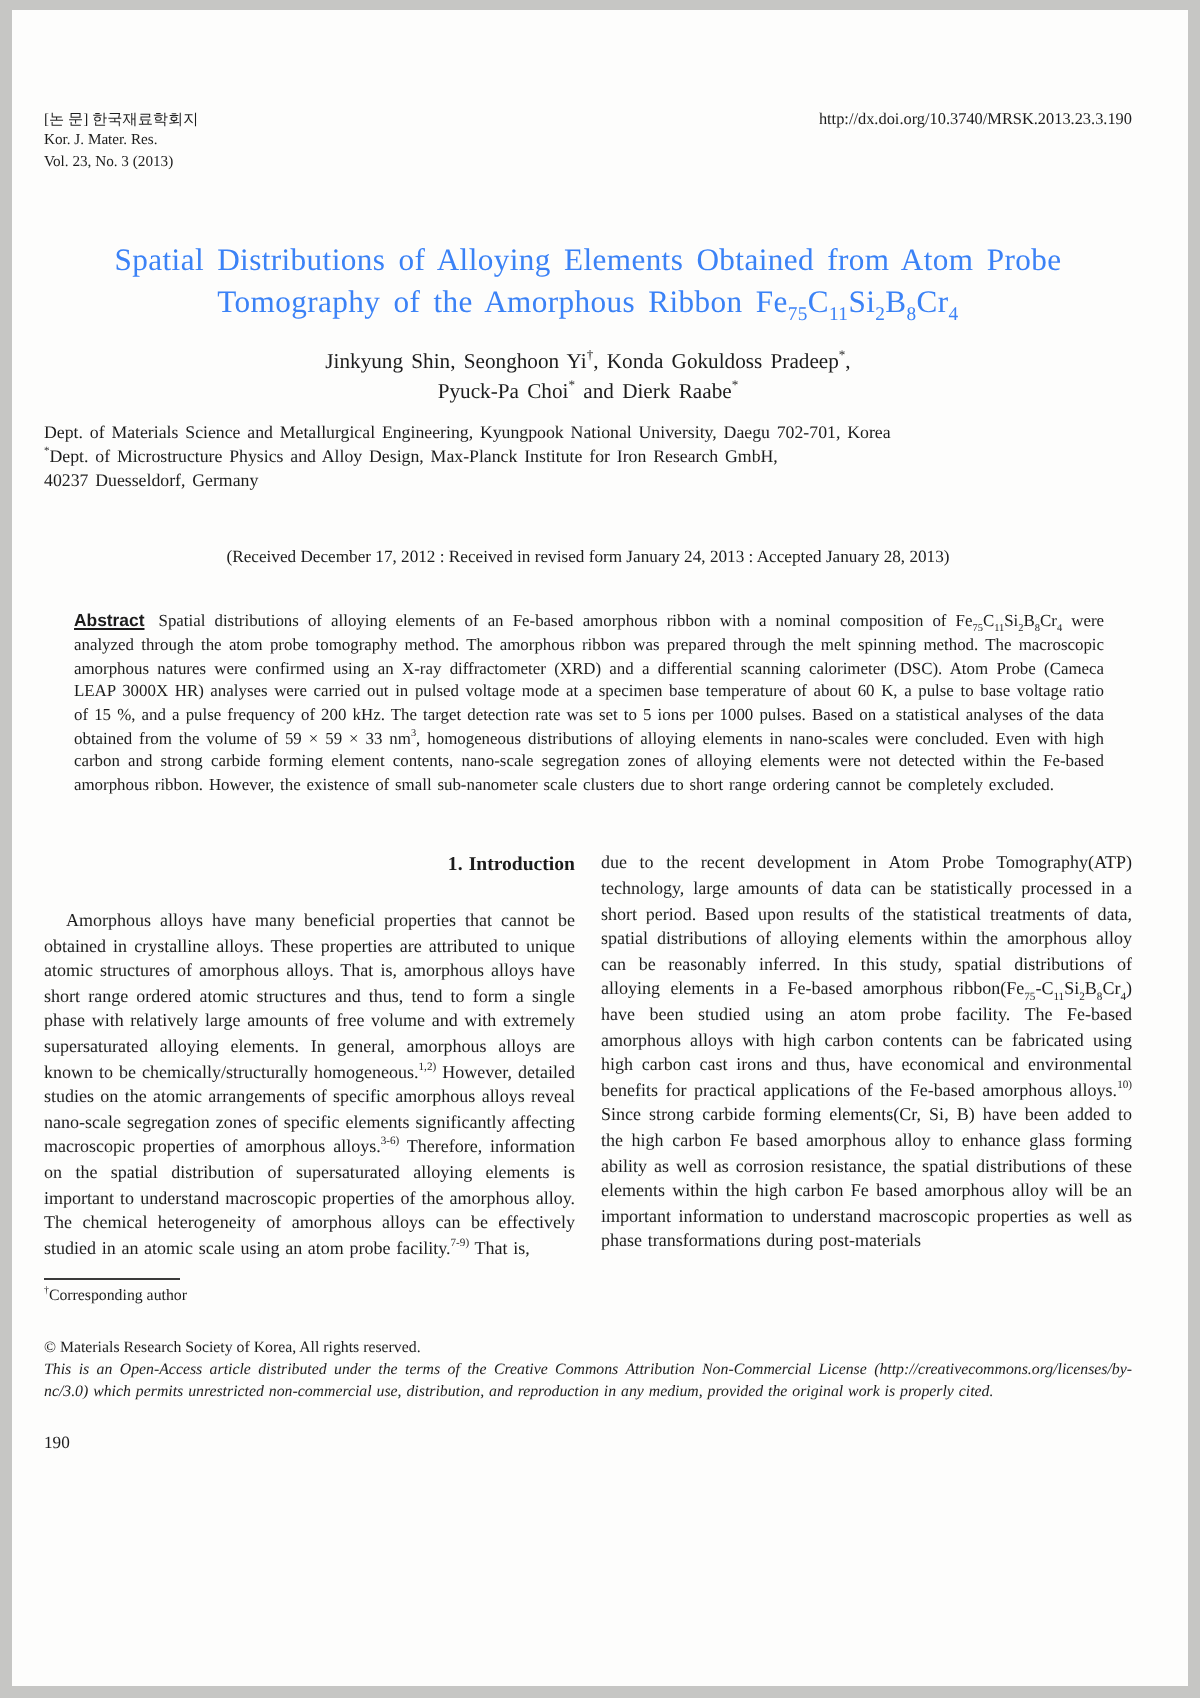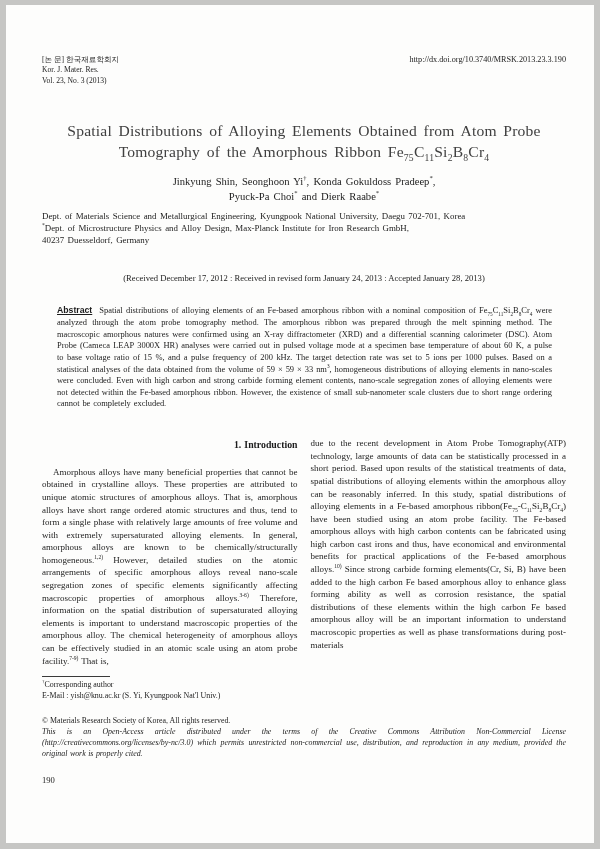--- a/index.html
+++ b/index.html
@@ -8,41 +8,41 @@
     overflow: hidden;
     background: #c6c6c4;
     font-family: "Liberation Serif", "DejaVu Serif", serif;
     color: #1c1c1c;
   }
   .page {
     position: absolute;
     left: 6px; top: 5px; right: 6px; bottom: 6px;
     background: #fdfdfc;
     box-sizing: border-box;
-    padding: 50px 28px 0 36px;
+    padding: 50px 28px 0 16px;
   }
   sub, sup { font-size: 0.62em; line-height: 0; }
   sup { vertical-align: super; }
   sub { vertical-align: sub; }
   u { text-decoration: underline; text-underline-offset: 1px; }
 
   
   .hdr { display: flex; justify-content: space-between; align-items: flex-start; }
   .hdr-left { font-size: 7.6px; line-height: 10.4px; }
   .hdr-doi { font-size: 8.2px; line-height: 10.4px; }
 
   
   .title {
     margin-top: 34px;
     text-align: center;
     font-size: 15.6px;
     line-height: 21px;
     letter-spacing: 0.2px;
     word-spacing: 2.5px;
-    color: #404040;
+    color: #3b82f6;
   }
   .authors {
     margin-top: 13px;
     text-align: center;
     font-size: 10.6px;
     line-height: 14.5px;
     word-spacing: 1.5px;
   }
   .affil {
     margin-top: 6px;
@@ -164,21 +164,20 @@
       <div class="indent">Amorphous alloys have many beneficial properties that cannot be obtained in crystalline alloys. These properties are attributed to unique atomic structures of amorphous alloys. That is, amorphous alloys have short range ordered atomic structures and thus, tend to form a single phase with relatively large amounts of free volume and with extremely supersaturated alloying elements. In general, amorphous alloys are known to be chemically/structurally homogeneous.<sup>1,2)</sup> However, detailed studies on the atomic arrangements of specific amorphous alloys reveal nano-scale segregation zones of specific elements significantly affecting macroscopic properties of amorphous alloys.<sup>3-6)</sup> Therefore, information on the spatial distribution of supersaturated alloying elements is important to understand macroscopic properties of the amorphous alloy. The chemical heterogeneity of amorphous alloys can be effectively studied in an atomic scale using an atom probe facility.<sup>7-9)</sup> That is,</div>
     </div>
     <div class="col">
       <div>due to the recent development in Atom Probe Tomography(ATP) technology, large amounts of data can be statistically processed in a short period. Based upon results of the statistical treatments of data, spatial distributions of alloying elements within the amorphous alloy can be reasonably inferred. In this study, spatial distributions of alloying elements in a Fe-based amorphous ribbon(Fe<sub>75</sub>-C<sub>11</sub>Si<sub>2</sub>B<sub>8</sub>Cr<sub>4</sub>) have been studied using an atom probe facility. The Fe-based amorphous alloys with high carbon contents can be fabricated using high carbon cast irons and thus, have economical and environmental benefits for practical applications of the Fe-based amorphous alloys.<sup>10)</sup> Since strong carbide forming elements(Cr, Si, B) have been added to the high carbon Fe based amorphous alloy to enhance glass forming ability as well as corrosion resistance, the spatial distributions of these elements within the high carbon Fe based amorphous alloy will be an important information to understand macroscopic properties as well as phase transformations during post-materials</div>
     </div>
   </div>
 
   <div class="footnote">
     <div class="footnote-rule"></div>
     <div><sup>†</sup>Corresponding author</div>
-    <div>E-Mail : yish@knu.ac.kr (S. Yi, Kyungpook Nat'l Univ.)</div>
   </div>
 
   <div class="footer">
     <div>© Materials Research Society of Korea, All rights reserved.</div>
     <div class="license">This is an Open-Access article distributed under the terms of the Creative Commons Attribution Non-Commercial License (http://creativecommons.org/licenses/by-nc/3.0) which permits unrestricted non-commercial use, distribution, and reproduction in any medium, provided the original work is properly cited.</div>
   </div>
 
   <div class="pageno">190</div>
 
 </div>

